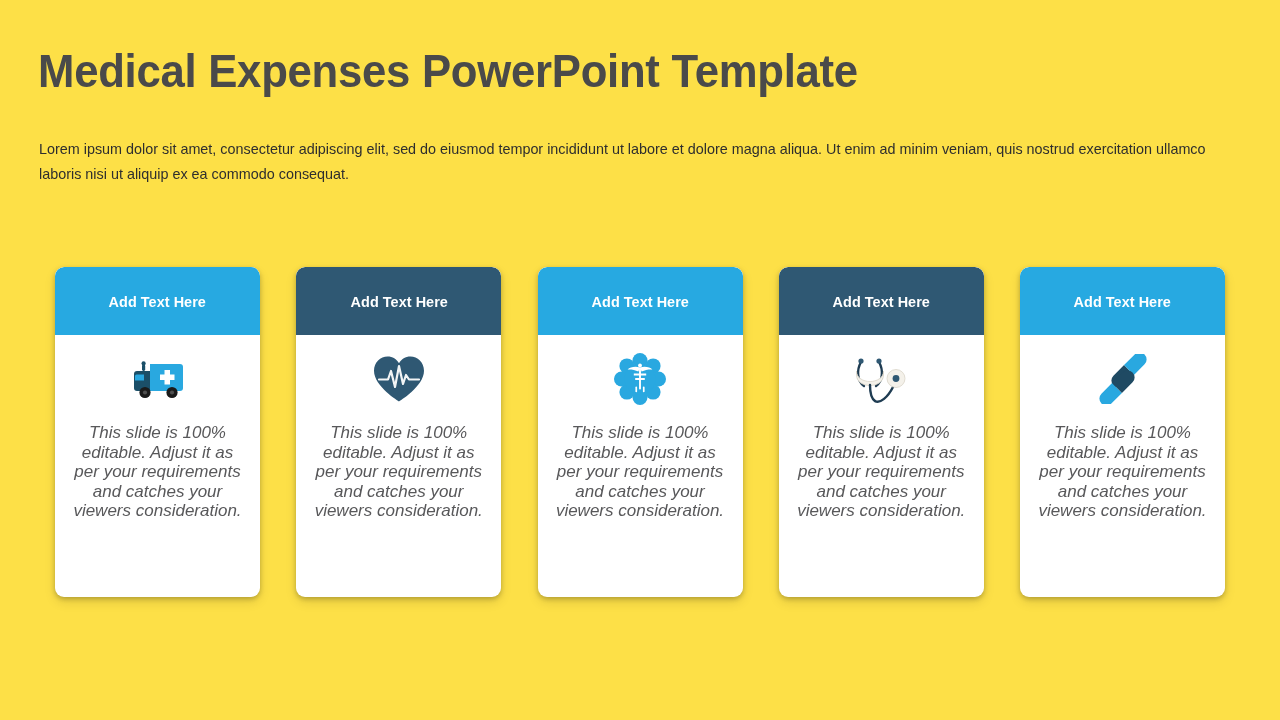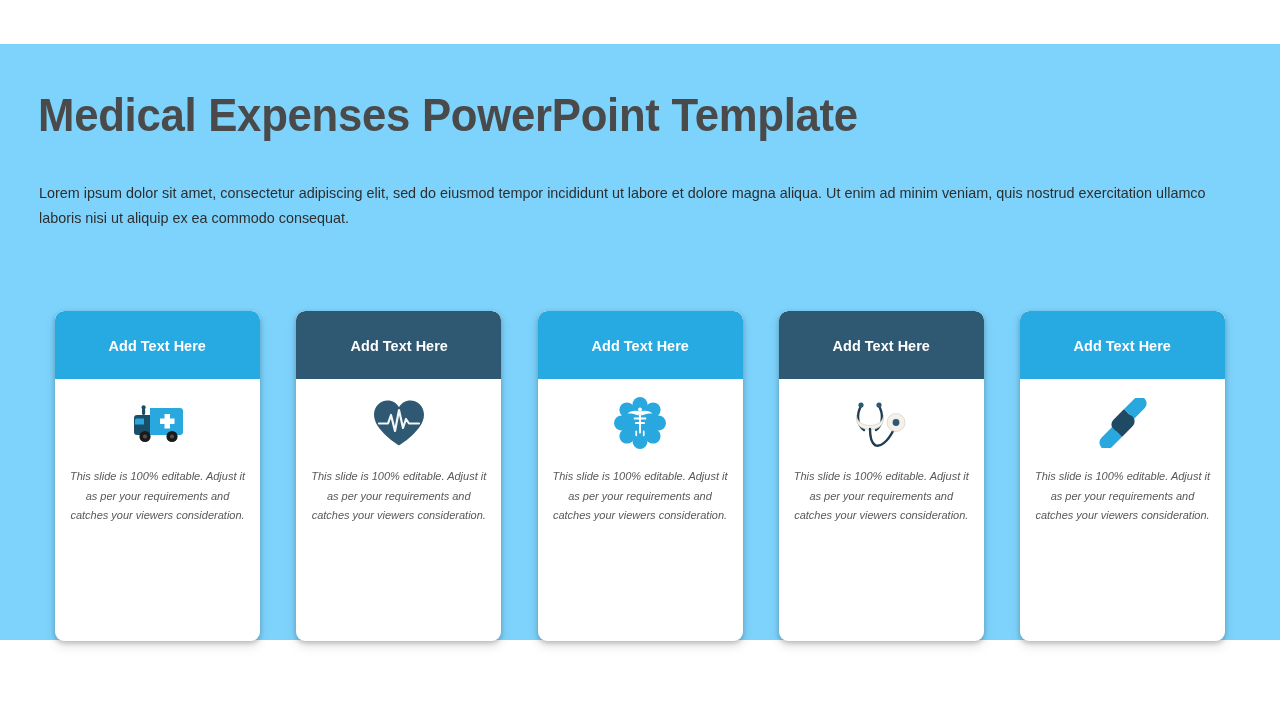--- a/index.html
+++ b/index.html
@@ -12,23 +12,22 @@
   }
 
   body {
     font-family: "Liberation Sans", sans-serif;
     position: relative;
   }
 
   .slide {
     position: relative;
     width: 1280px;
-    height: 596px;
-    background: #7dd3fc;
-    margin-top: 44px;
+    height: 720px;
+    background: #fde047;
   }
 
   
   .title {
     position: absolute;
     left: 38px;
     top: 45px;
     font-family: "Liberation Sans", sans-serif;
     font-size: 47px;
     font-weight: 700;
@@ -101,21 +100,21 @@
     flex: 0 0 auto;
     height: 88px;
     display: flex;
     align-items: center;
     justify-content: center;
   }
 
   .card-body {
     padding: 0 14px;
     text-align: center;
-    font-size: 11px;
+    font-size: 17px;
     font-style: italic;
     line-height: 19.6px;
     color: #58585a;
   }
 
   svg { display: block; }
 </style>
 </head>
 <body>
 

